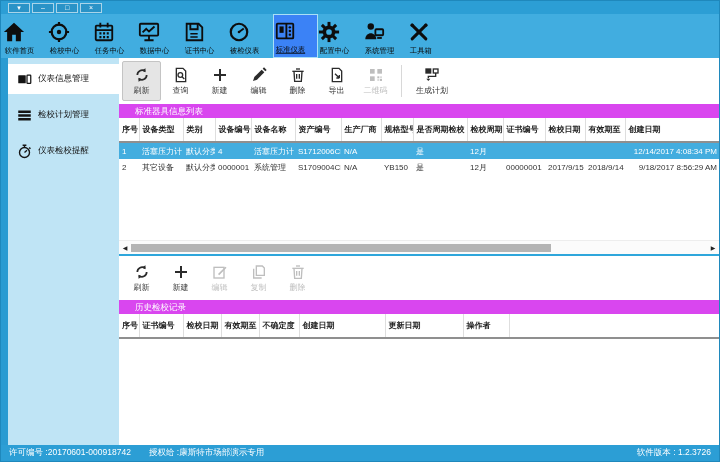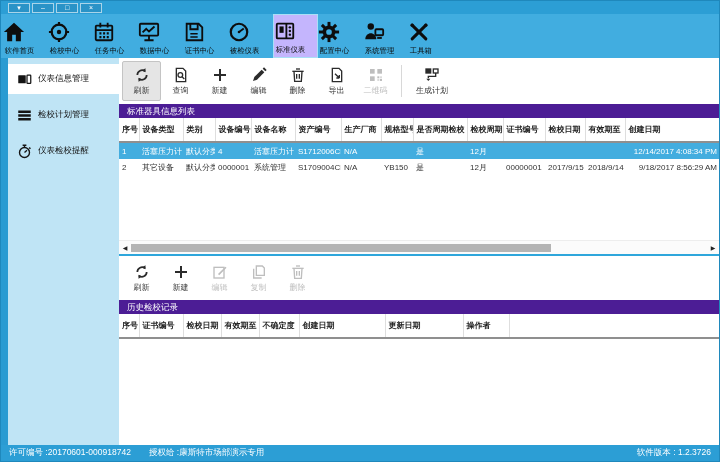--- a/index.html
+++ b/index.html
@@ -11,21 +11,21 @@
   .titlebar { height:13px; background:#2C9ED5; display:flex; align-items:center; padding:0 2px 0 5px; }
   .titlebar .title { color:#DCF1FB; font-size:8px; flex:1; white-space:nowrap; }
   .winbtn { width:22px; height:10px; border:1px solid rgba(255,255,255,.6); background:#2A93C7;
             color:#fff; font-size:7px; line-height:8px; text-align:center; margin-left:2px; cursor:pointer; }
   
   .ribbon { height:44px; background:#41ADE0; display:flex; align-items:stretch; padding-left:2px; }
   .ribbon-item { width:45px; display:flex; flex-direction:column; 
                  justify-content:flex-end; padding-bottom:2px; cursor:pointer; }
   .ribbon-item svg { width:22px; height:22px; color:#0d0d0d; margin-bottom:2px; flex:0 0 auto; }
   .ribbon-item .lbl { font-size:8px; color:#0b0b0b; white-space:nowrap; transform:scale(.92); }
-  .ribbon-item.selected { background:#c4b5fd; border:1px solid #A9DFF6; }
+  .ribbon-item.selected { background:#3b82f6; border:1px solid #A9DFF6;text-decoration:underline; }
   
   .main { position:absolute; top:57px; left:0; right:0; bottom:16px; display:flex; }
   .gutter { width:7px; background:#2A9BD2; }
   .sidebar { width:111px; background:#BFE4F5; padding-top:6px; }
   .side-item { height:30px; display:flex; align-items:center; padding-left:9px; margin-bottom:6px; cursor:pointer; }
   .side-item svg { width:15px; height:15px; color:#141414; flex:0 0 auto; }
   .side-item .lbl { font-size:8.5px; color:#101010; margin-left:6px; white-space:nowrap; }
   .side-item.selected { background:#fff; }
   .content { flex:1; min-width:0; background:#fff; display:flex; flex-direction:column; }
   
@@ -34,22 +34,22 @@
   .tbtn { width:39px; height:40px; display:flex; flex-direction:column; align-items:center;
           justify-content:center; border:1px solid transparent; border-radius:2px; cursor:pointer; }
   .tbtn svg { width:16px; height:16px; color:#2b2b2b; flex:0 0 auto; }
   .tbtn .lbl { font-size:8px; color:#333; margin-top:2px; white-space:nowrap; }
   .tbtn.active { background:#E5E5E5; border-color:#C4C4C4; }
   .tbtn.disabled svg { color:#BEBEBE; }
   .tbtn.disabled .lbl { color:#BEBEBE; }
   .tbtn.wide { width:48px; }
   .tsep { width:1px; height:32px; background:#D8D8D8; margin:0 6px; }
   
-  .panel-hd { height:14px; background:#4c1d95; color:#fff; font-size:8.5px; line-height:14px;
-              padding-left:8px; flex:0 0 auto; }
+  .panel-hd { height:14px; background:#d946ef; color:#fff; font-size:8.5px; line-height:14px;
+              padding-left:16px; flex:0 0 auto; }
   table { width:100%; border-collapse:collapse; table-layout:fixed; }
   th { font-size:8px; font-weight:bold; color:#1e1e1e; text-align:left; height:24px;
        padding:0 0 0 3px; border-right:1px solid #DEDEDE; border-bottom:2px solid #8F8F8F;
        white-space:nowrap; overflow:hidden; }
   th:last-child { border-right:none; }
   td { font-size:8px; color:#333; height:17px; padding:0 0 0 3px; white-space:nowrap; overflow:hidden; }
   tr.selected td { background:#43ADDF; color:#fff; }
   #table1 tbody td:last-child { text-align:right; padding-right:2px; }
   .fill1 { height:64px; flex:0 0 auto; }
   .fill2 { flex:1; }

